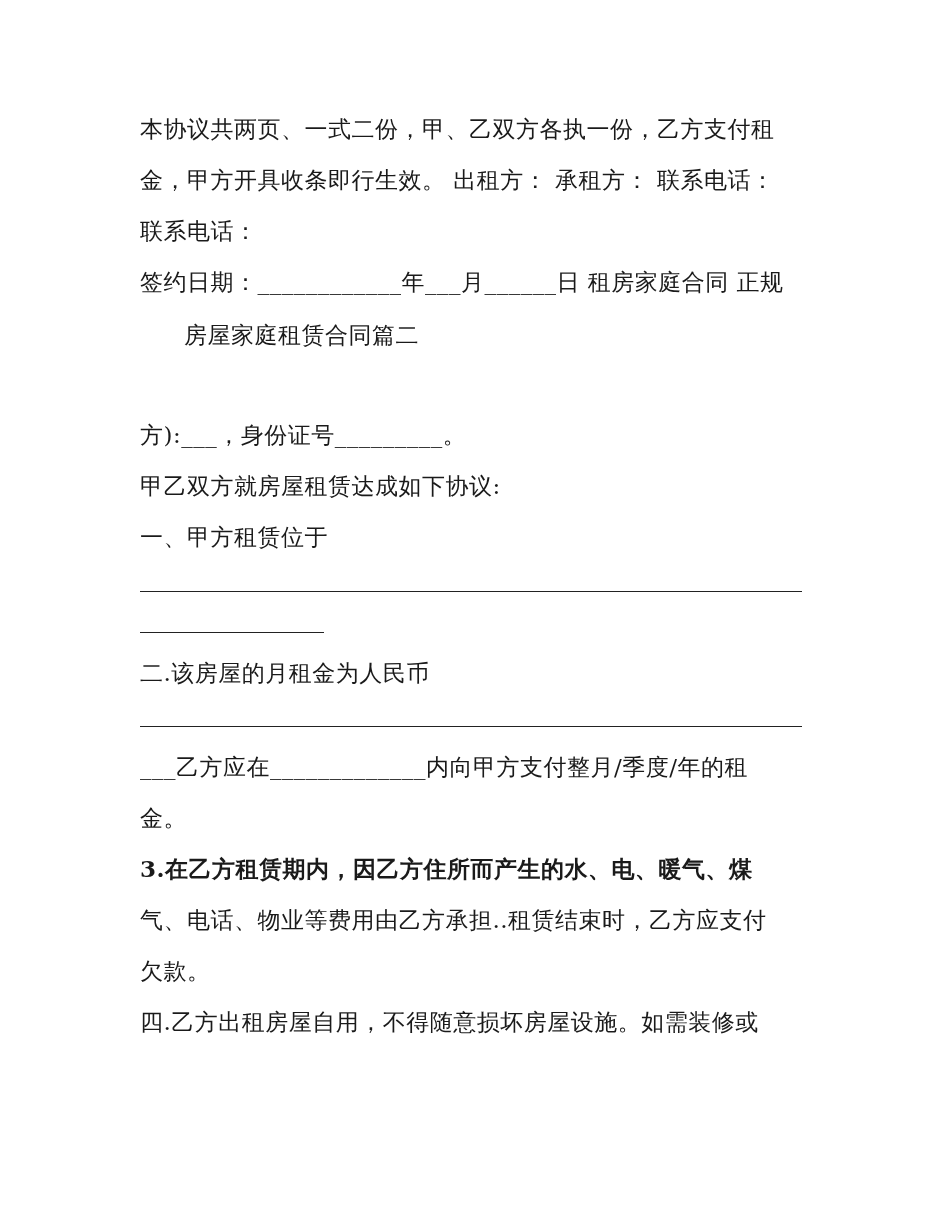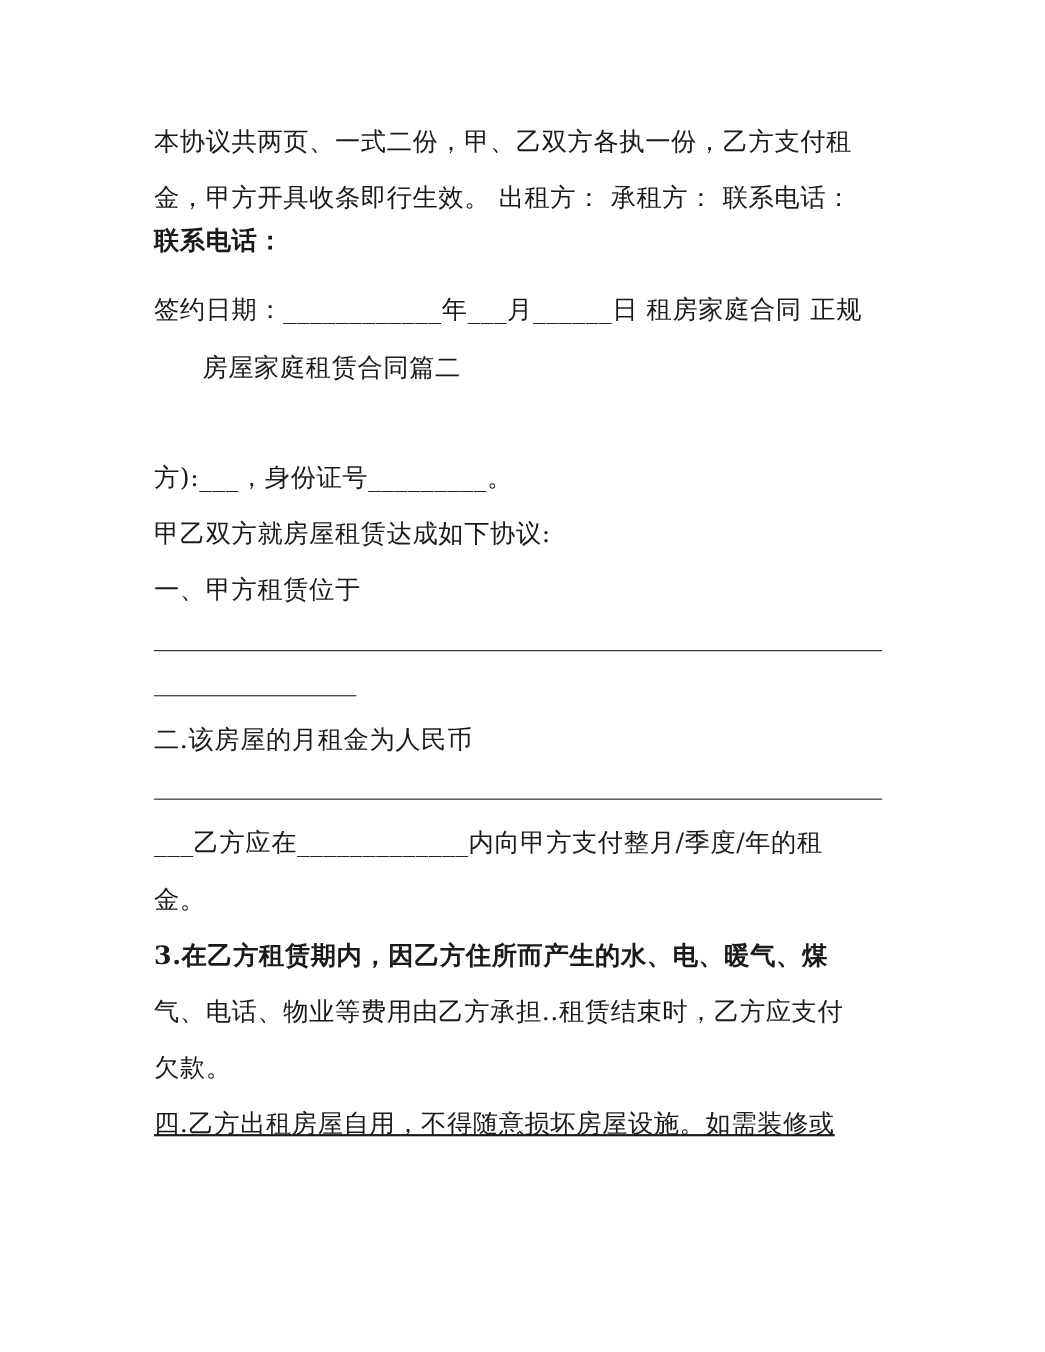--- a/index.html
+++ b/index.html
@@ -36,34 +36,34 @@
       border-top: 1.5px solid #222;
     }
   </style>
 </head>
 <body>
 
 <div class="page">
 
   <div class="line" style="top:165px;">金，甲方开具收条即行生效。 出租方： 承租方： 联系电话：</div>
   <div class="line" style="top:114px;">本协议共两页、一式二份，甲、乙双方各执一份，乙方支付租</div>
-  <div class="line" style="top:204px;font-weight:bold;">联系电话：</div>
+  <div class="line" style="top:216px;">联系电话：</div>
   <div class="line" style="top:267px;">签约日期：____________年___月______日 租房家庭合同 正规</div>
   <div class="line" style="top:320px;margin-left:44px;">房屋家庭租赁合同篇二</div>
   <div class="line" style="top:420px;">方):___，身份证号_________。</div>
   <div class="line" style="top:471px;">甲乙双方就房屋租赁达成如下协议:</div>
   <div class="line" style="top:522px;">一、甲方租赁位于</div>
 
   <div class="rule" style="top:591px; width:662px;"></div>
   <div class="rule" style="top:632px; width:184px;"></div>
 
   <div class="line" style="top:658px;">二.该房屋的月租金为人民币</div>
 
   <div class="rule" style="top:726px; width:662px;"></div>
 
   <div class="line" style="top:752px;">___乙方应在_____________内向甲方支付整月/季度/年的租</div>
   <div class="line" style="top:803px;">金。</div>
   <div class="line" style="top:854px;font-weight:bold;">3.在乙方租赁期内，因乙方住所而产生的水、电、暖气、煤</div>
   <div class="line" style="top:905px;">气、电话、物业等费用由乙方承担..租赁结束时，乙方应支付</div>
   <div class="line" style="top:956px;">欠款。</div>
-  <div class="line" style="top:1007px;text-decoration:underline;">四.乙方出租房屋自用，不得随意损坏房屋设施。如需装修或</div>
+  <div class="line" style="top:1007px;">四.乙方出租房屋自用，不得随意损坏房屋设施。如需装修或</div>
 
 </div>
 
 </body></html>

